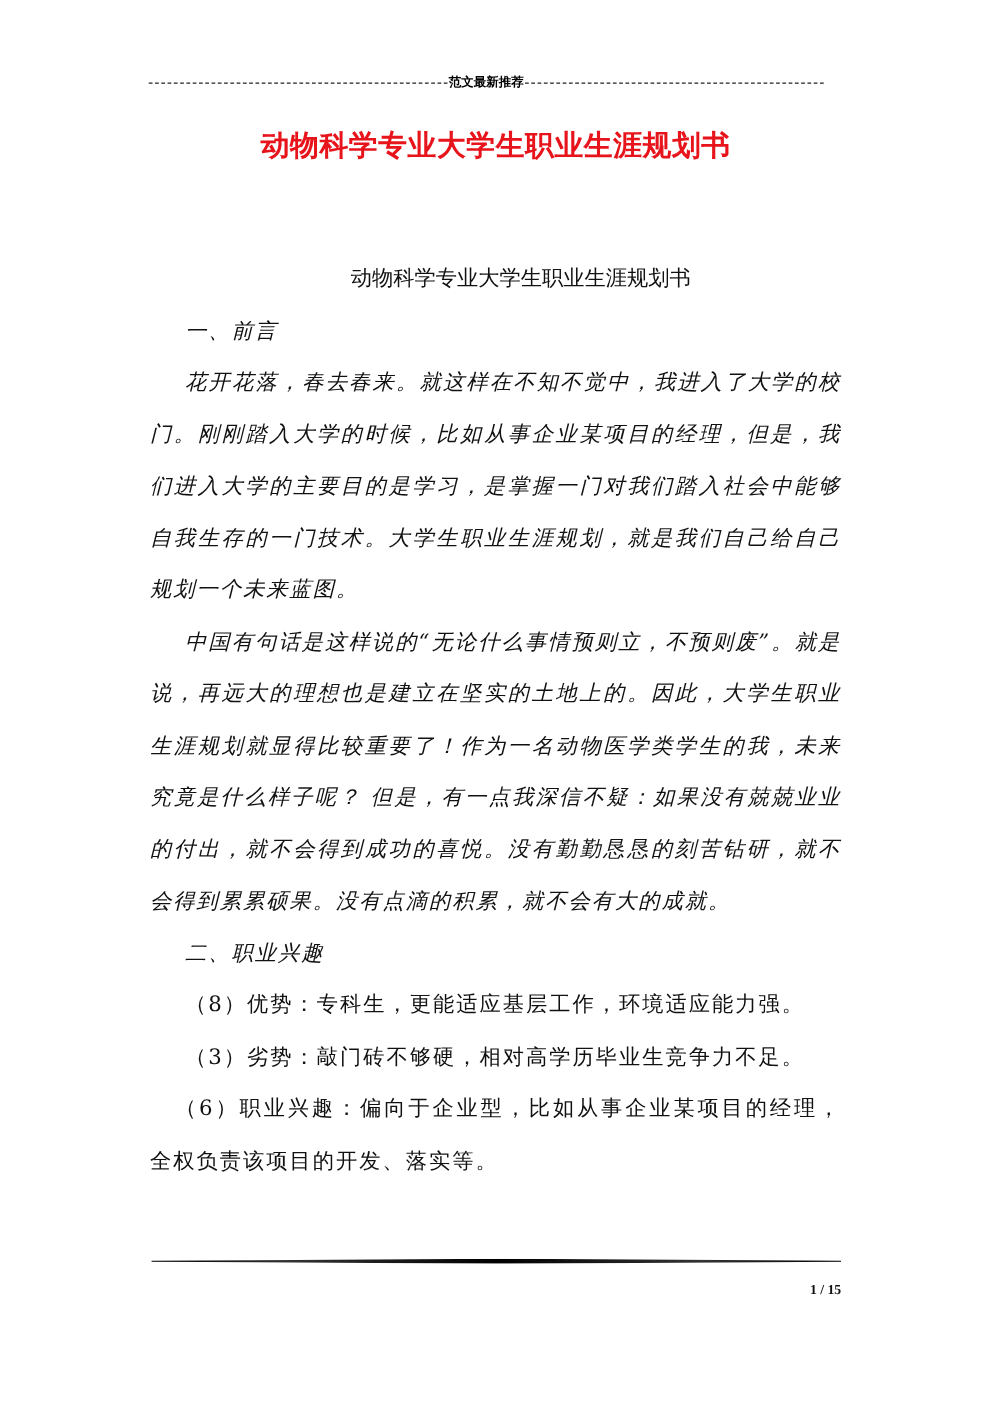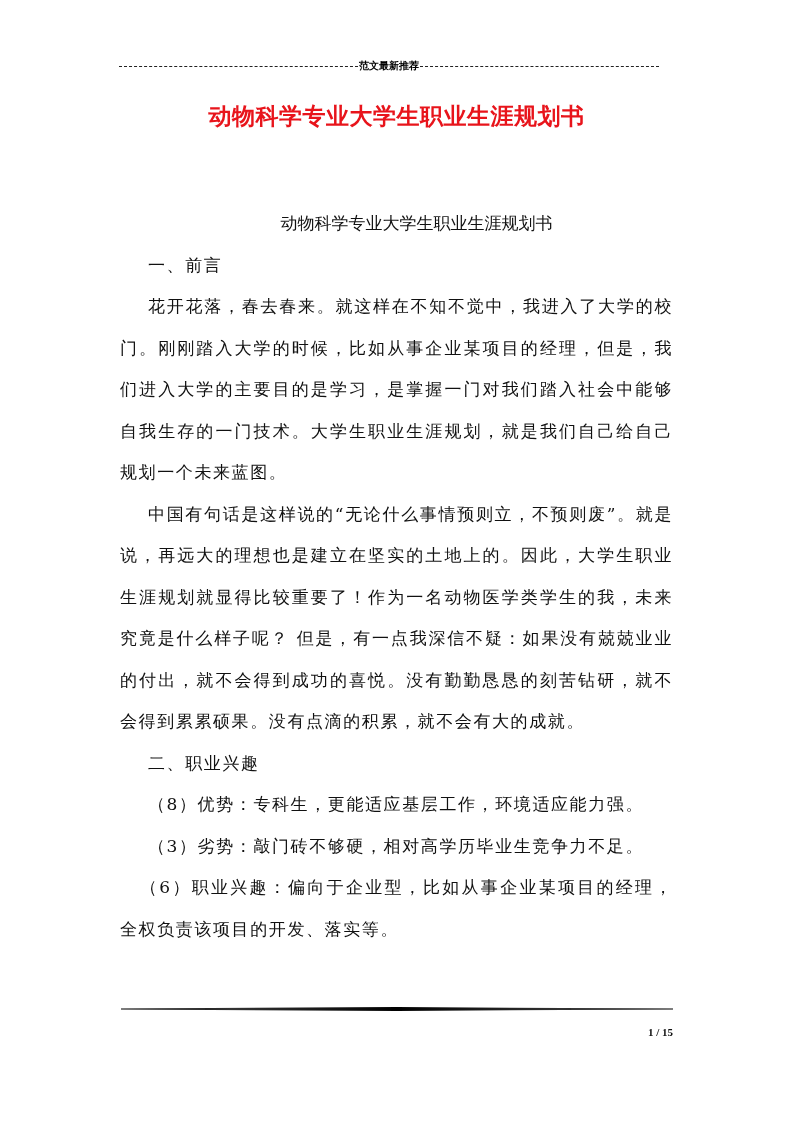--- a/index.html
+++ b/index.html
@@ -10,21 +10,21 @@
   .header .dash { flex: 1; border-top: 1px dashed #222; height: 0; }
   .header .label { font-family: "DejaVu Sans", "Liberation Sans", sans-serif;
                    font-size: 10px; font-weight: bold; padding: 0 1px; color: #000; }
   .title { position: absolute; top: 101px; left: 0; width: 793px; text-align: center;
            font-family: "DejaVu Sans", "Liberation Sans", sans-serif;
            font-size: 23px; font-weight: bold; color: #e8141b; letter-spacing: 0.5px; }
   .content { position: absolute; top: 203px; left: 120px; width: 553px; font-size: 17px;
              line-height: 41.5px; }
   .subtitle { text-align: center; padding-left: 40px; }
   .p { text-align: justify; text-align-last: left; letter-spacing: 1.6px; margin: 0; }
-  .indent { text-indent: 28px; }
+  .indent { text-indent: 28px; font-style: italic; }
   .item { text-indent: 28px; }
   .item-sm { text-indent: 20px; }
   .footer-rule { position: absolute; top: 1007px; left: 121px; width: 552px; height: 4px;
                  background: linear-gradient(90deg, #000 0%, #333 20%, #000 50%, #333 80%, #000 100%);
                  clip-path: polygon(0 40%, 50% 0, 100% 40%, 100% 60%, 50% 100%, 0 60%); }
   .page-num { position: absolute; top: 1026px; right: 120px; font-size: 11px; font-weight: bold;
               font-family: "Liberation Serif", serif; }
 </style>
 </head>
 <body>

